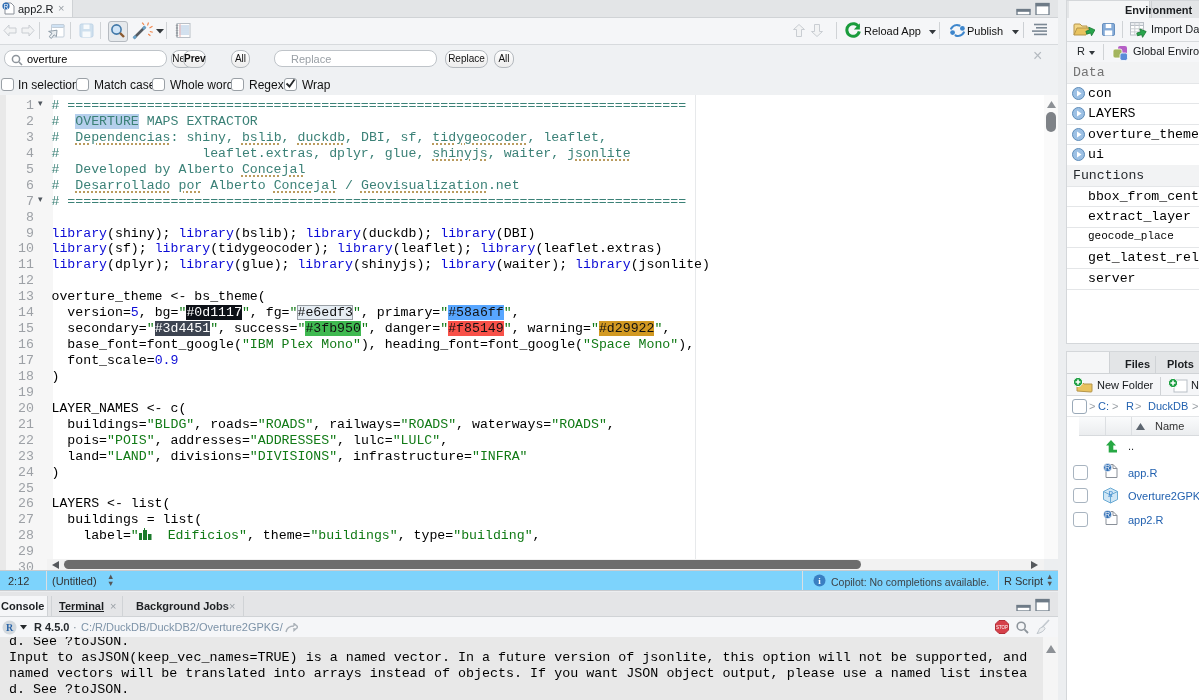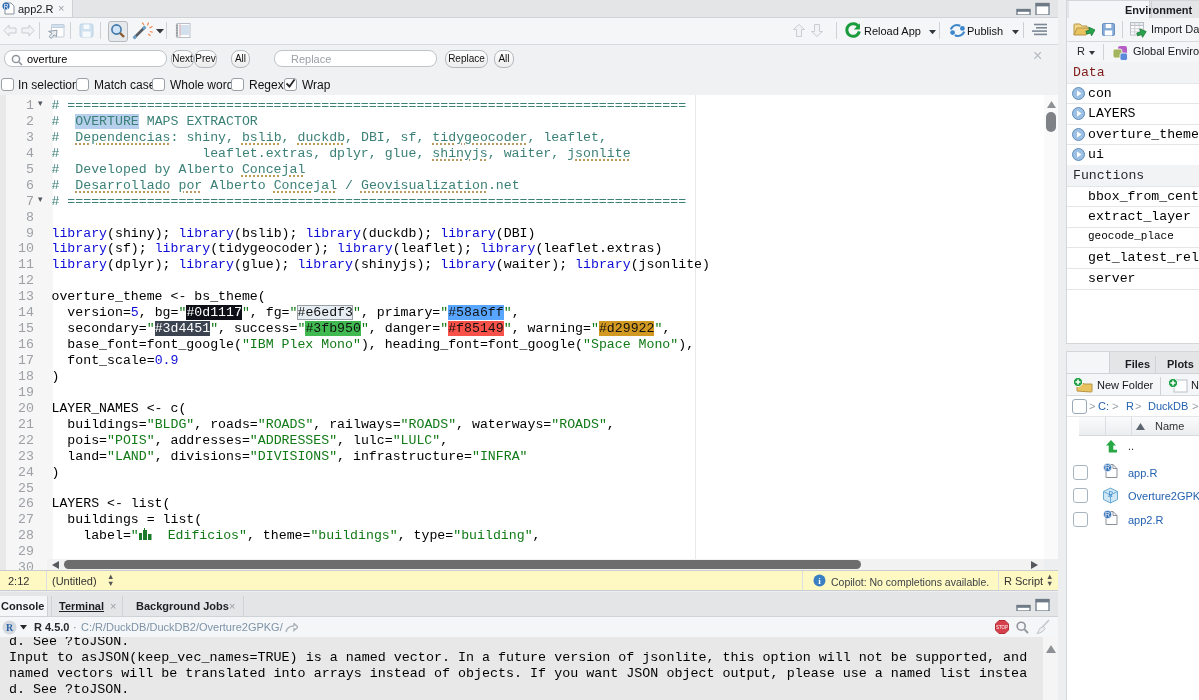--- a/index.html
+++ b/index.html
@@ -37,21 +37,21 @@
   .c3{background:#58a6ff;color:#111;}
   .c4{background:#3d4451;color:#fff;}
   .c5{background:#3fb950;color:#111;}
   .c6{background:#f85149;color:#111;}
   .c7{background:#d29922;color:#111;}
   
   #vsb{left:1044px;top:95px;width:14px;height:464px;background:#fafafa;}
   #hsb{left:47px;top:559px;width:997px;height:11px;background:#f2f2f2;}
   #hthumb{position:absolute;left:17px;top:1px;width:797px;height:9px;background:#6d6d6d;border-radius:5px;}
   
-  #statusbar{left:0;top:570px;width:1058px;height:19px;background:#fef9c3;border-top:1px solid #c9ccd0;border-bottom:1px solid #c9ccd0;font-size:11px;color:#333;}
+  #statusbar{left:0;top:570px;width:1058px;height:19px;background:#7dd3fc;border-top:1px solid #c9ccd0;border-bottom:1px solid #c9ccd0;font-size:11px;color:#333;}
   
   #constabs{left:0;top:592px;width:1058px;height:24px;background:#e4e5e7;border-bottom:1px solid #d0d3d6;}
   .ctab{position:absolute;top:0;height:24px;font-size:11px;font-weight:bold;color:#1c1f22;}
   #constoolbar{left:0;top:617px;width:1058px;height:20px;background:#f5f6f8;border-bottom:1px solid #c9ccd0;}
   #consoletext{left:0;top:637px;width:1043px;height:63px;background:#e8e8e8;overflow:hidden;}
   #consoletext pre{margin:0;position:absolute;left:9px;top:-3.5px;font-size:13.36px;line-height:16px;color:#000;font-family:"Liberation Mono",monospace;}
   #conssb{left:1043px;top:637px;width:15px;height:63px;background:#f5f5f5;}
   
   .rpanel{background:#fff;border:1px solid #d4d7da;}
   #rtop{left:1066px;top:0px;width:133px;height:342px;}
@@ -185,21 +185,21 @@
     </svg>
 
 <div class="abs" id="findbar">
   <div class="finput" style="left:4px;top:5px;width:161px;"></div>
   <svg class="abs" style="left:11px;top:9px" width="12" height="12" viewBox="0 0 12 12">
         <circle cx="5" cy="5" r="3.6" fill="none" stroke="#8d949b" stroke-width="1.5"></circle>
         <path d="M8 8 L11 11" stroke="#8d949b" stroke-width="1.6"></path>
       </svg>
   <span class="abs" style="left:27px;top:8px;font-size:11px;color:#000">overture</span>
   <div class="fbtn" style="left:171px;top:5px;width:21px;">Next</div>
-  <div class="fbtn" style="left:194px;top:5px;width:21px;">Prev</div>
+  <div class="fbtn" style="left:183px;top:5px;width:21px;font-weight:bold;">Prev</div>
   <div class="fbtn" style="left:231px;top:5px;width:17px;">All</div>
   <div class="finput" style="left:274px;top:5px;width:161px;"></div>
   <span class="abs" style="left:291px;top:8px;font-size:11px;color:#9aa0a6">Replace</span>
   <div class="fbtn" style="left:445px;top:5px;width:41px;">Replace</div>
   <div class="fbtn" style="left:494px;top:5px;width:18px;">All</div>
   <span class="abs" style="left:1033px;top:2px;font-size:16px;color:#b3b9bf">×</span>
 
   <div class="cb" style="left:1px;top:33px"></div>
       <span class="cblab" style="left:18px;top:33px">In selection</span>
   <div class="cb" style="left:76px;top:33px"></div>
@@ -415,21 +415,21 @@
     <svg class="abs" style="left:45px;top:3px" width="16" height="16" viewBox="0 0 16 16">
           <rect x="6" y="1" width="9" height="9" rx="2" fill="#b55fc6"></rect>
           <rect x="1" y="4" width="9" height="9" rx="2" fill="#a3b55e" stroke="#fff" stroke-width="0.8"></rect>
           <rect x="8" y="8" width="7.5" height="7.5" rx="2" fill="#5b8bd8" stroke="#fff" stroke-width="0.8"></rect>
         </svg>
     <span class="abs" style="left:66px;top:3px;font-size:11px;color:#16191c">Global Environme</span>
   </div>
 
   <div id="envrows" class="abs" style="left:0;top:61px;width:133px">
         <div class="envrow envhead" style="top:0px">
-          <span class="abs mono" style="left:6px;top:3px;font-size:13.2px;color:#7f1d1d">Data</span>
+          <span class="abs mono" style="left:6px;top:3px;font-size:13.2px;color:#737373">Data</span>
         </div>
         <div class="envrow" style="top:20.6px">
           <svg class="abs" style="left:5px;top:4px" width="13" height="13" viewBox="0 0 13 13">
             <circle cx="6.5" cy="6.5" r="6" fill="#9cc0e4" stroke="#5e8cb8"></circle>
             <path d="M5 3.5 L9.5 6.5 L5 9.5z" fill="#fff"></path>
           </svg>
           <span class="envname mono" style="font-size:13.2px">con</span>
         </div>
         <div class="envrow" style="top:41.2px">
           <svg class="abs" style="left:5px;top:4px" width="13" height="13" viewBox="0 0 13 13">

